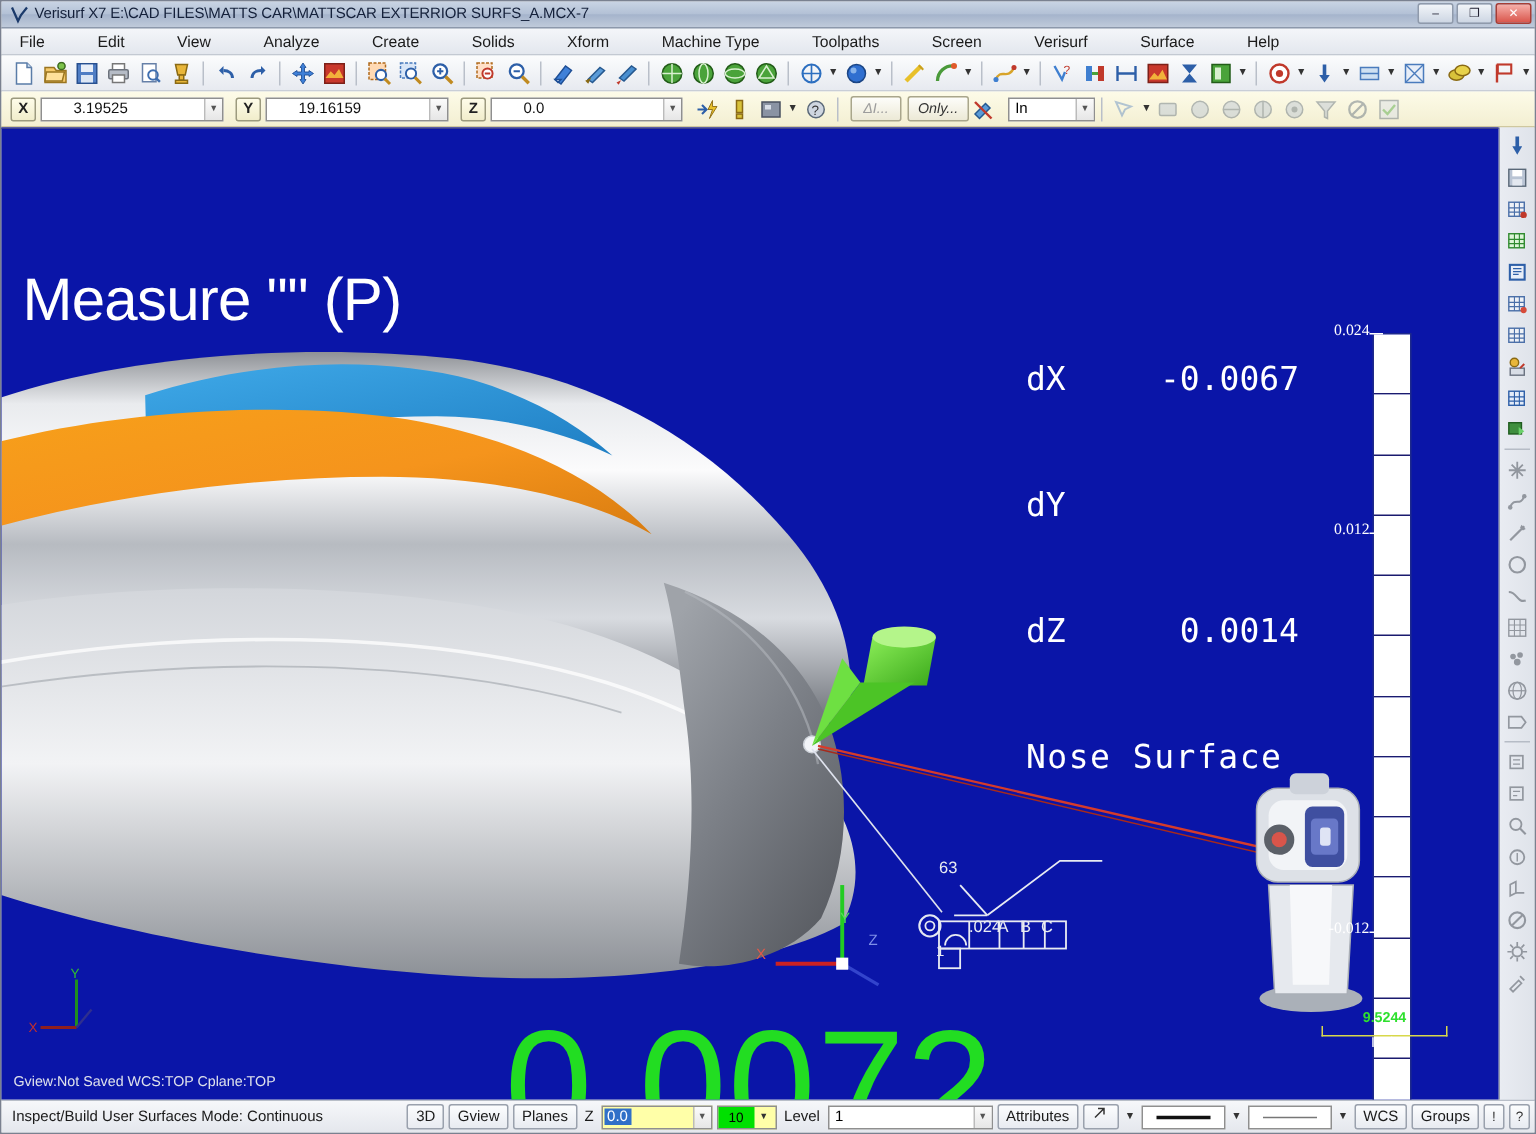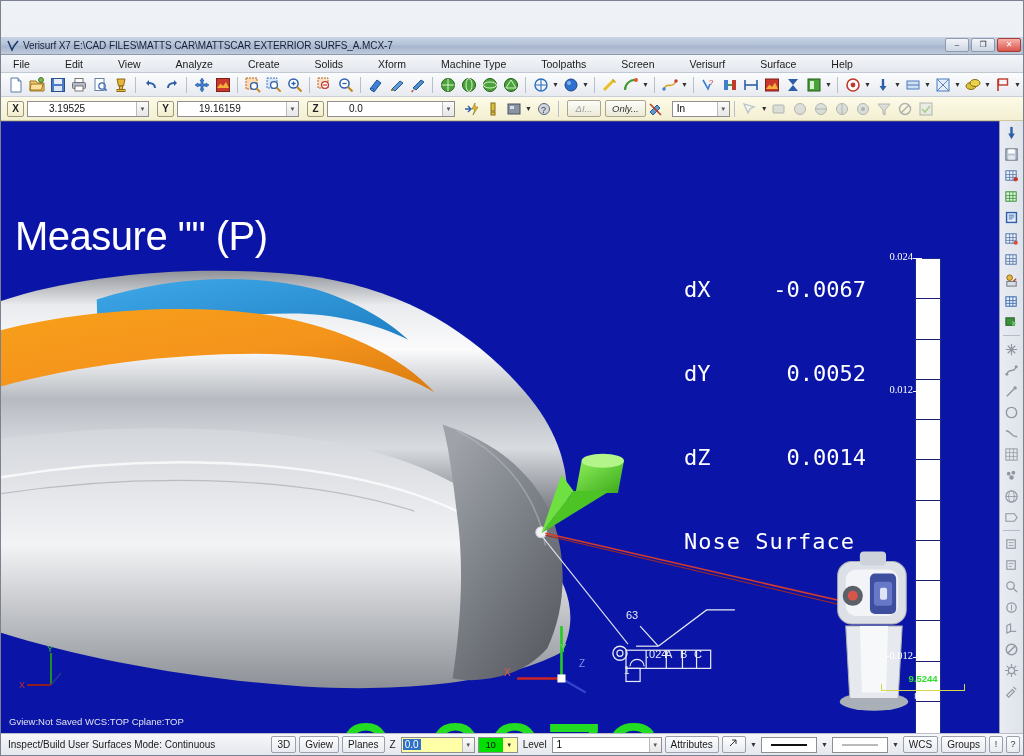--- a/index.html
+++ b/index.html
@@ -20,21 +20,20 @@
 
   
   .titlebar {
     height: 18px;
     background: linear-gradient(#c9d4e4, #b3c1d6 48%, #a5b4cc 52%, #bfcada);
     border-bottom: 1px solid #8c98ab;
     display: flex; align-items: center;
     padding: 0 2px;
     position: relative;
     flex: none;
-    margin-top: 36px;
   }
   .tb-icon {
     width: 13px; height: 13px; margin: 0 4px 0 3px;
     display: flex; align-items: center; justify-content: center;
     font-size: 10px; color: #335; font-weight: bold;
     flex: none;
   }
   .tb-title {
     font-size: 10px; color: #14203a; white-space: nowrap;
     letter-spacing: -0.1px;
@@ -831,21 +830,20 @@
 
       <div class="measure-title">Measure "" (P)</div>
 
       <div class="dev-block">
         <div class="dev-row">
           <span class="dev-lab">dX</span>
           <span class="dev-val">-0.0067</span>
         </div>
         <div class="dev-row">
           <span class="dev-lab">dY</span>
-          <span class="dev-val">0.0052</span>
         </div>
         <div class="dev-row">
           <span class="dev-lab">dZ</span>
           <span class="dev-val">0.0014</span>
         </div>
         <div class="dev-name">Nose Surface</div>
       </div>
 
       <div style="position:absolute;left:625px;top:487px;font-size:11px;color:#e8ebf2;">63</div>
       <div style="position:absolute;left:645px;top:526px;font-size:11px;color:#e8ebf2;">.024</div>

